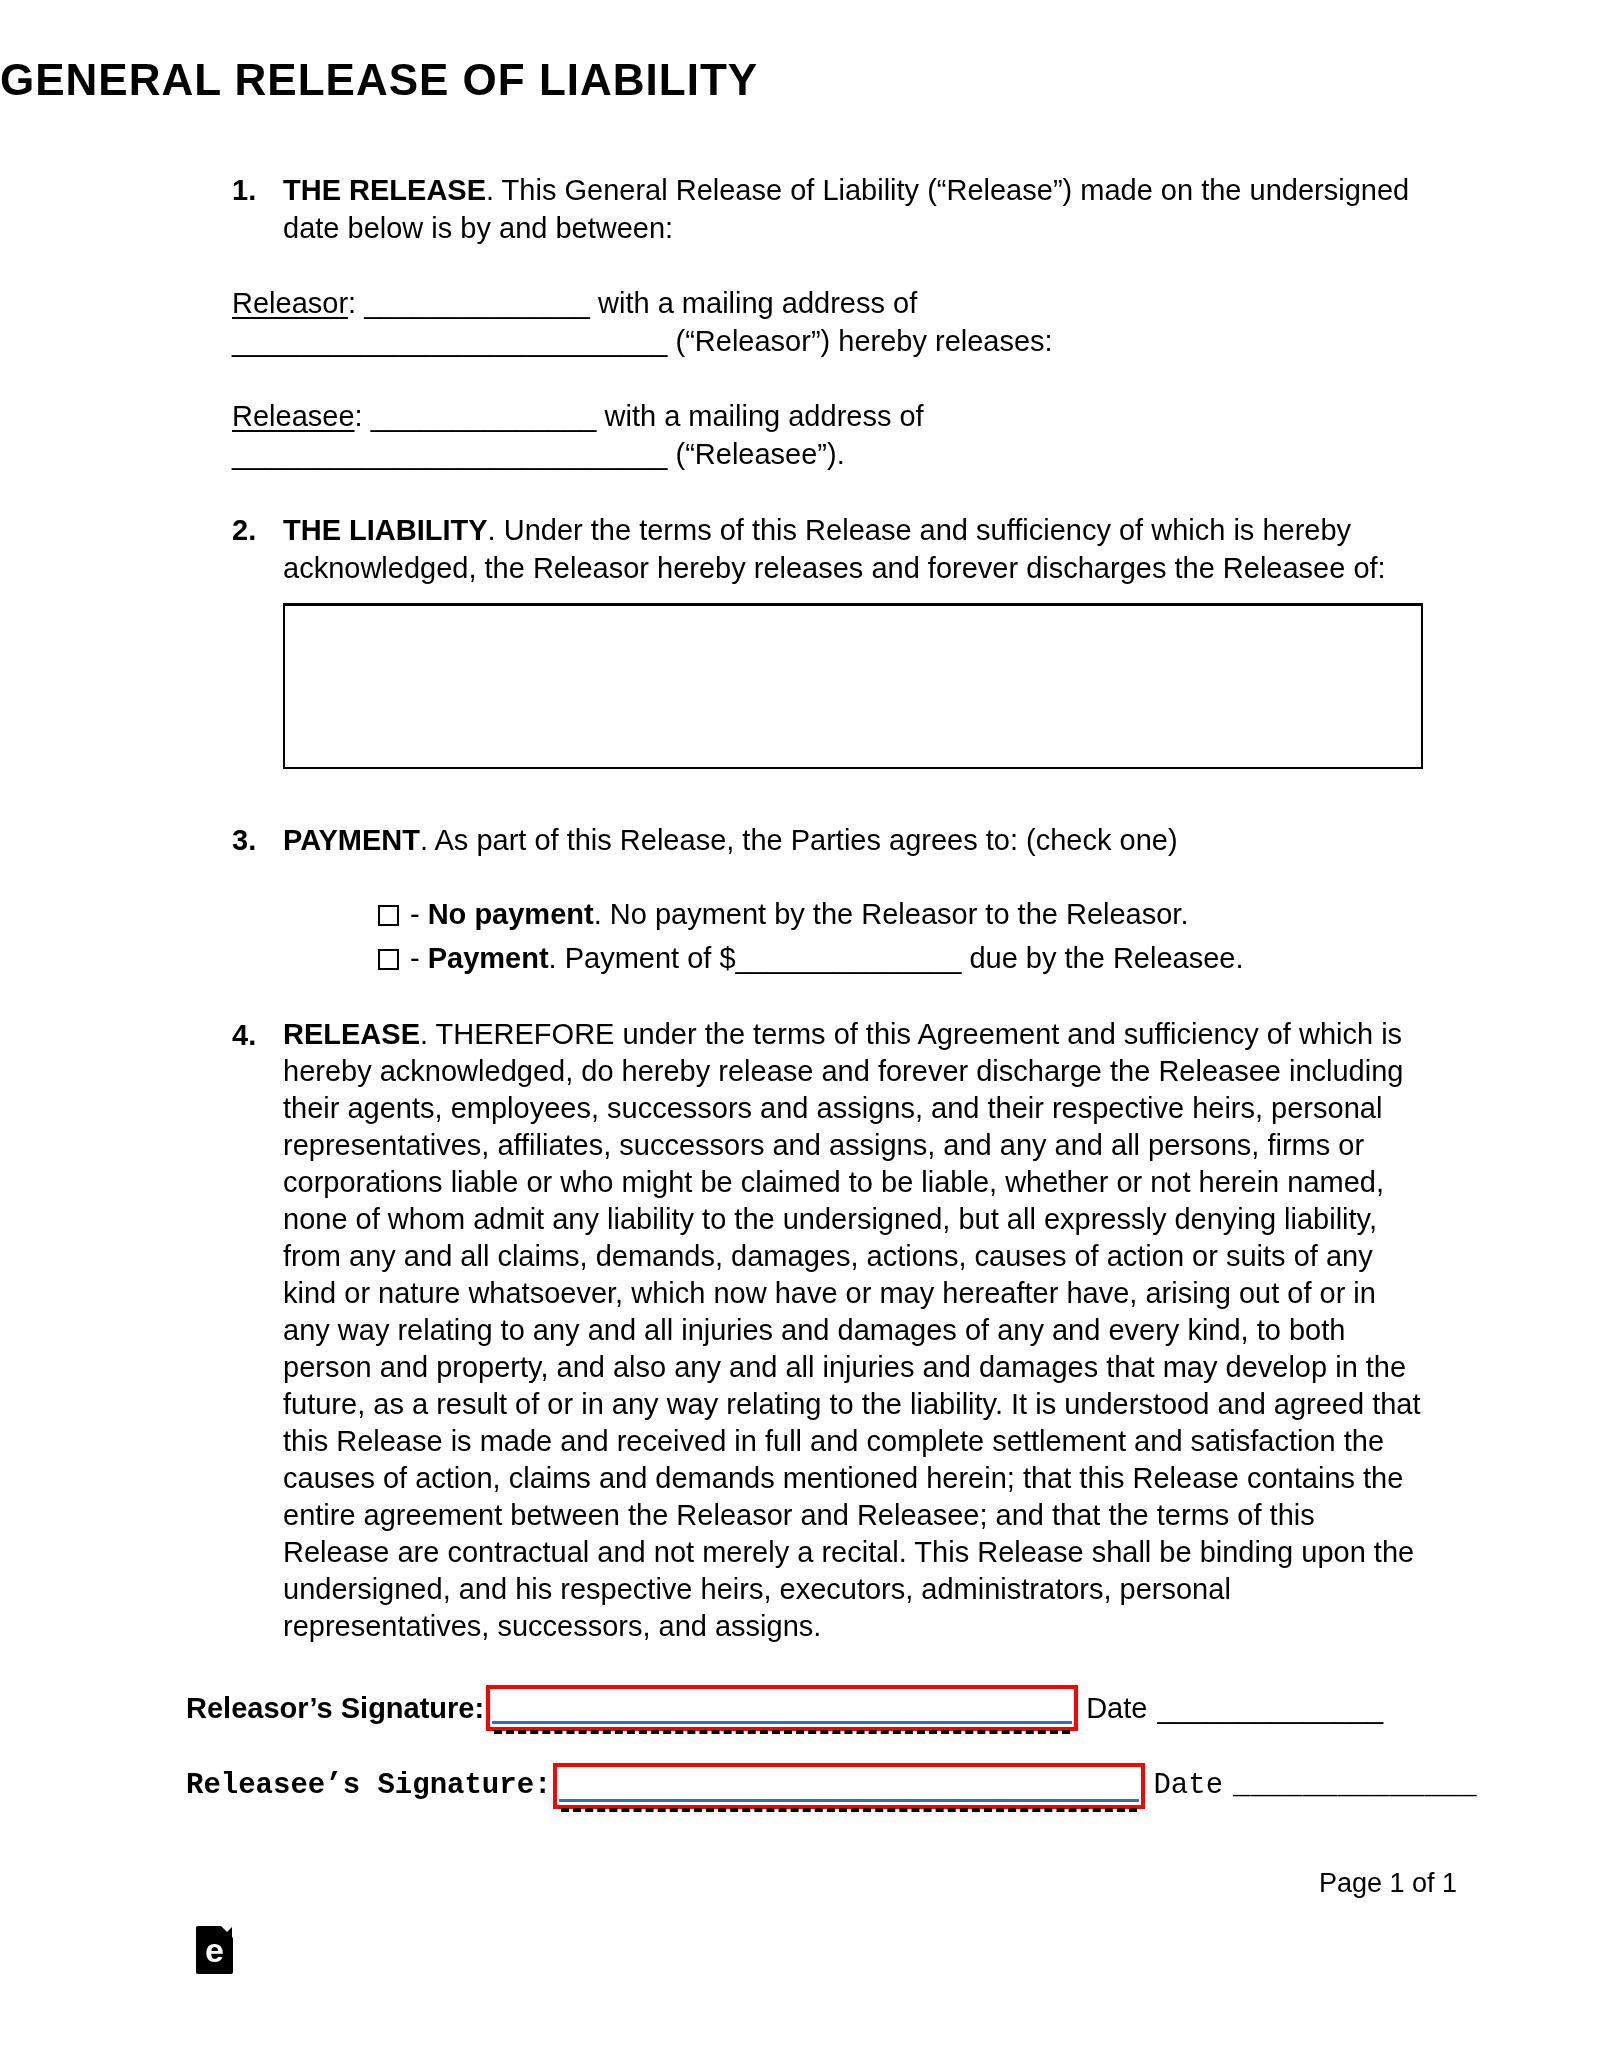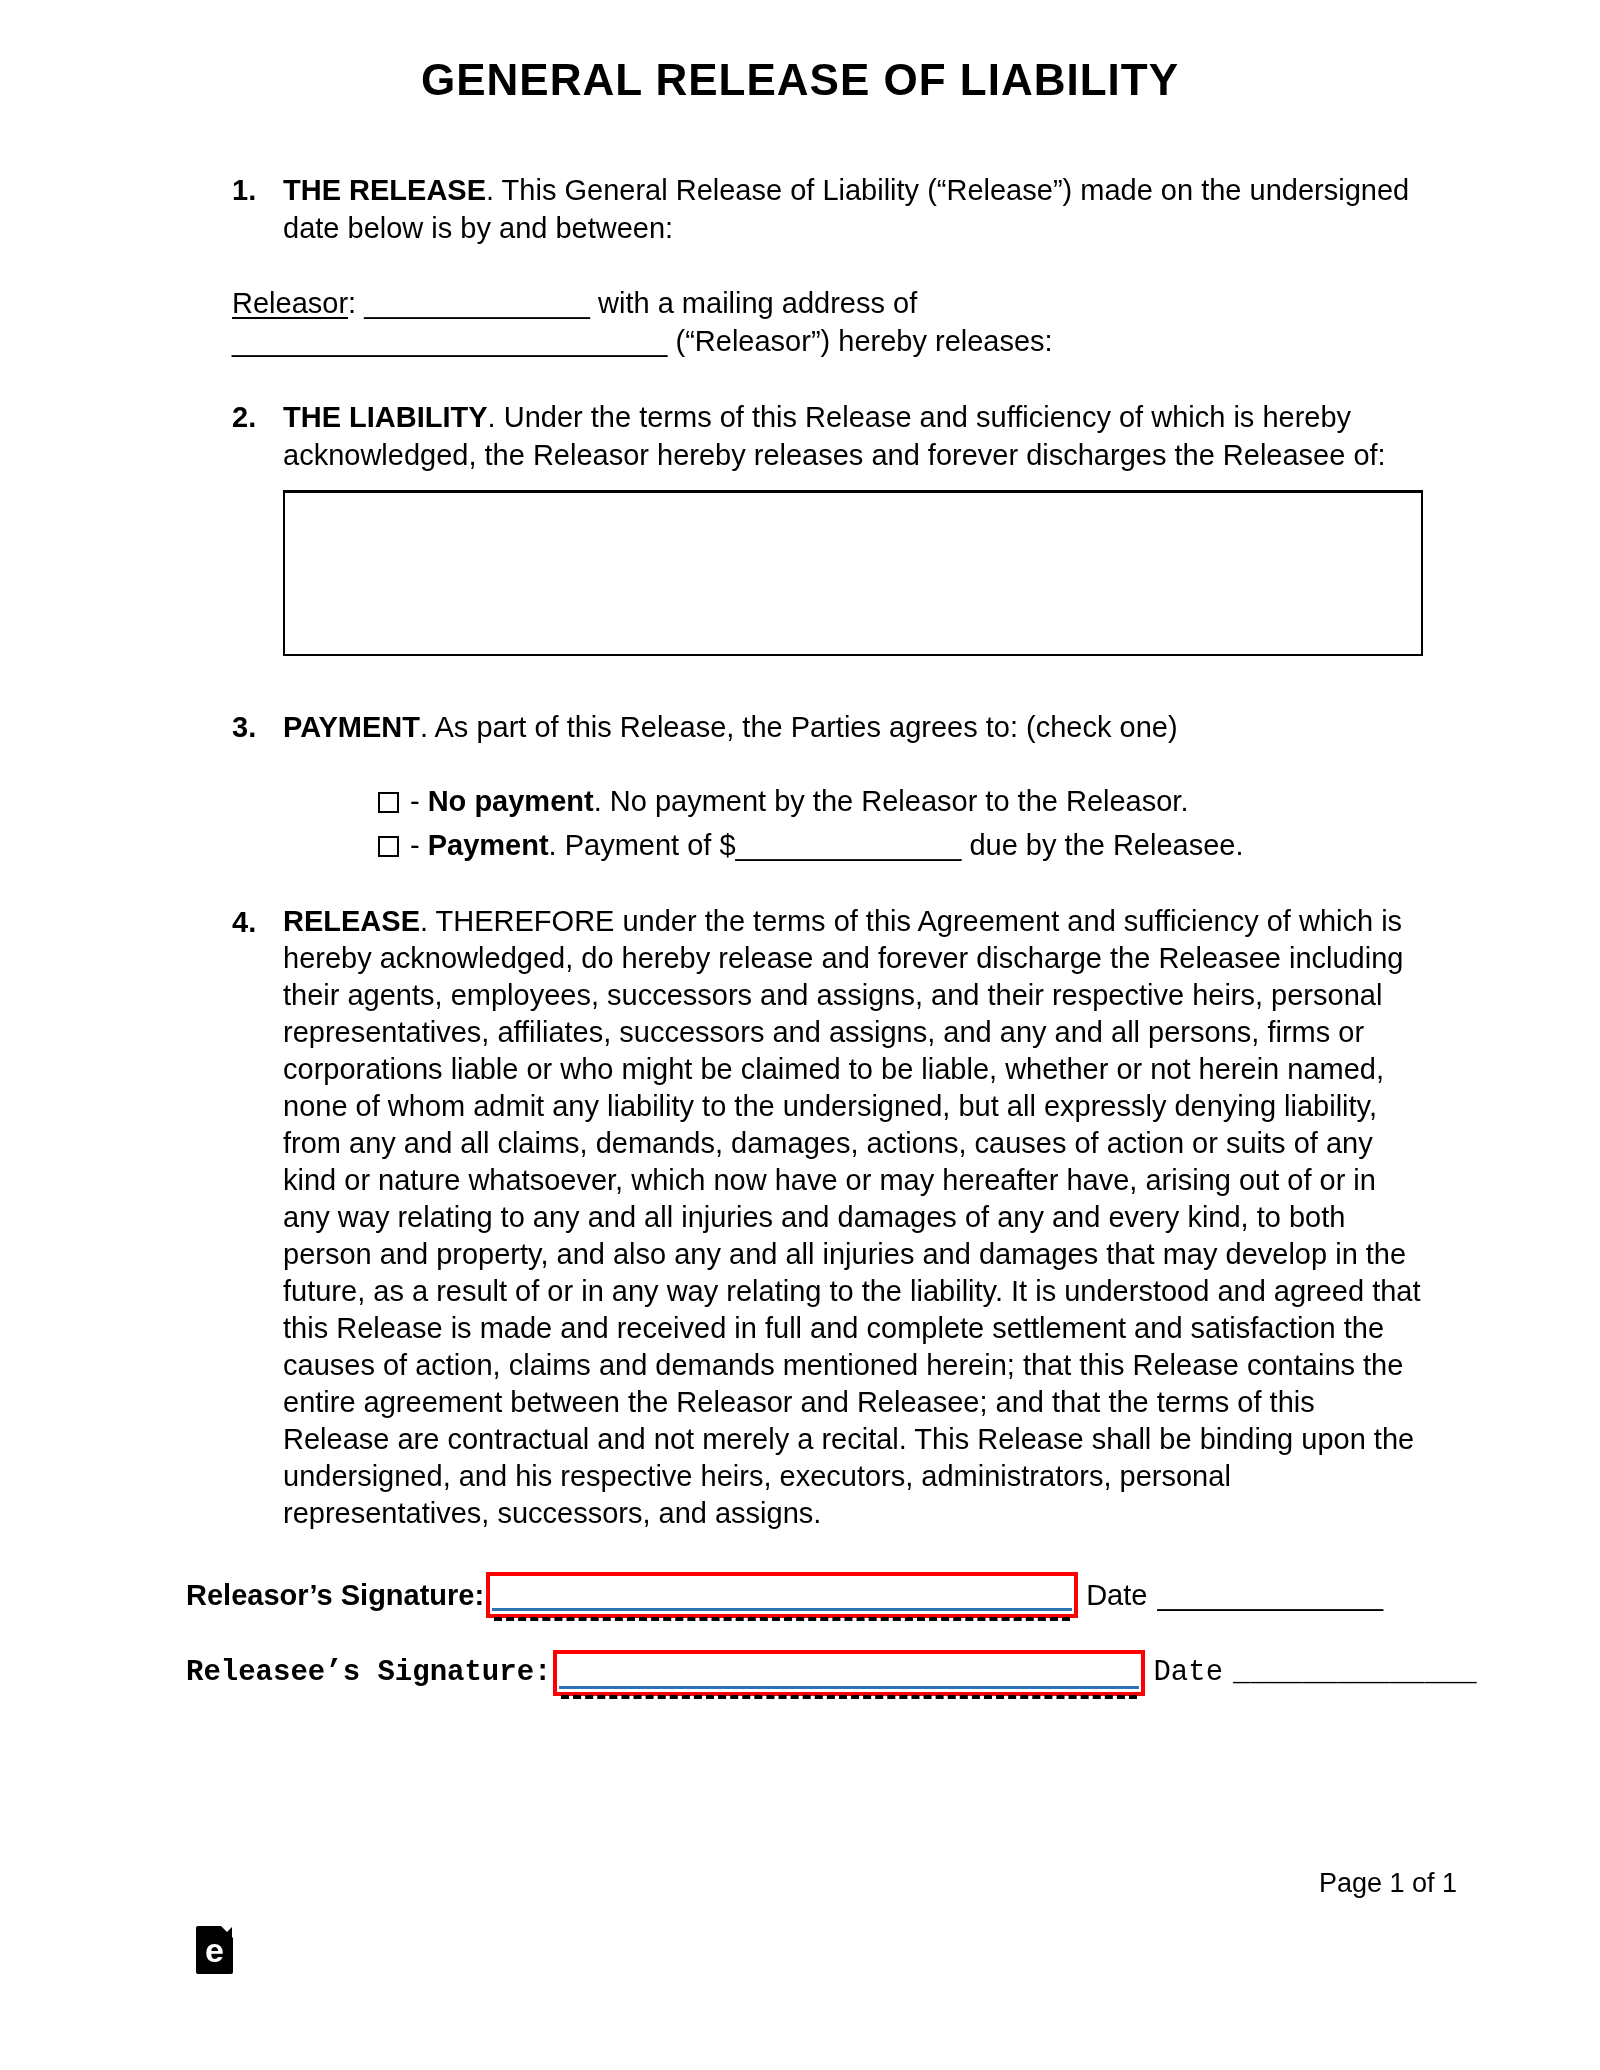--- a/index.html
+++ b/index.html
@@ -3,21 +3,21 @@
 <meta charset="utf-8">
 <style>
   * { margin:0; padding:0; box-sizing:border-box; }
   html,body { background:#ffffff; }
   body {
     width:1600px; height:2070px; position:relative; overflow:hidden;
     font-family:"Liberation Sans", sans-serif; color:#000000;
     font-size:29px; line-height:38px;
   }
   .title {
-    margin-top:55px; text-align:center;
+    margin-top:55px; 
     font-size:44px; line-height:50px; font-weight:bold; letter-spacing:1px;
   }
   .content { margin-left:232px; width:1192px; }
   .section { display:flex; }
   .sec-num { width:51px; font-weight:bold; flex:none; }
   .sec-body { width:1141px; }
   .sec-heading { font-weight:bold; }
   .party-block { width:1045px; }
   .ul { text-decoration:underline; text-underline-offset:4px; }
   #sec-parties { margin-top:66px; }
@@ -91,20 +91,21 @@
 
   <div class="content">
 
     <div class="section" id="sec-parties">
       <span class="sec-num">1.</span>
       <p class="sec-body"><span class="sec-heading">THE RELEASE</span><span>. This General Release of Liability (“Release”) made on the undersigned date below is by and between:</span></p>
     </div>
 
     <p class="party-block first"><span class="ul">Releasor</span><span>: ______________ with a mailing address of ___________________________ (“Releasor”) hereby releases:</span></p>
 
+    <p class="party-block second"><span class="ul">Releasee</span><span>: ______________ with a mailing address of ___________________________ (“Releasee”).</span></p>
 
     <div class="section" id="sec-liability">
       <span class="sec-num">2.</span>
       <p class="sec-body"><span class="sec-heading">THE LIABILITY</span><span>. Under the terms of this Release and sufficiency of which is hereby acknowledged, the Releasor hereby releases and forever discharges the Releasee of:</span></p>
     </div>
 
     <div class="liability-box"></div>
 
     <div class="section" id="sec-payment">
       <span class="sec-num">3.</span>

